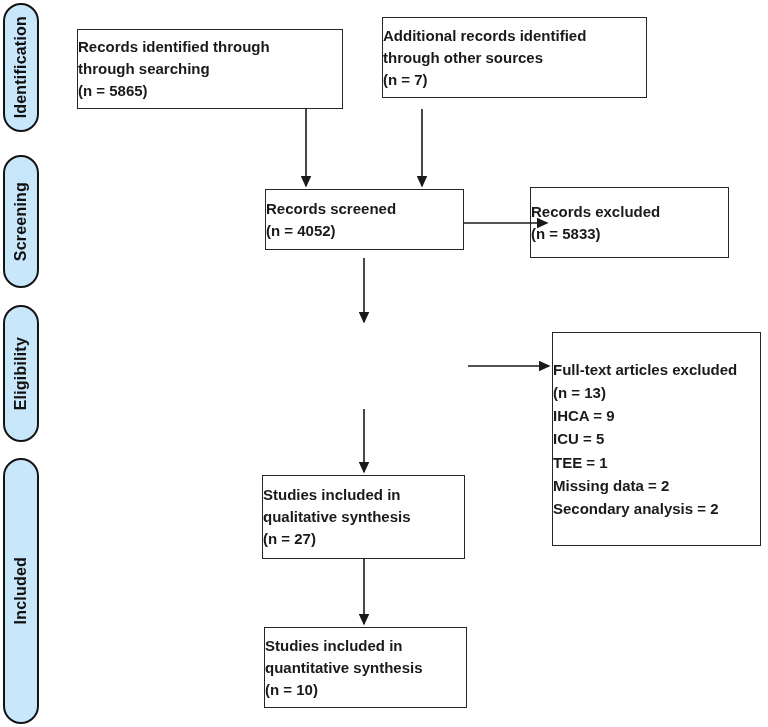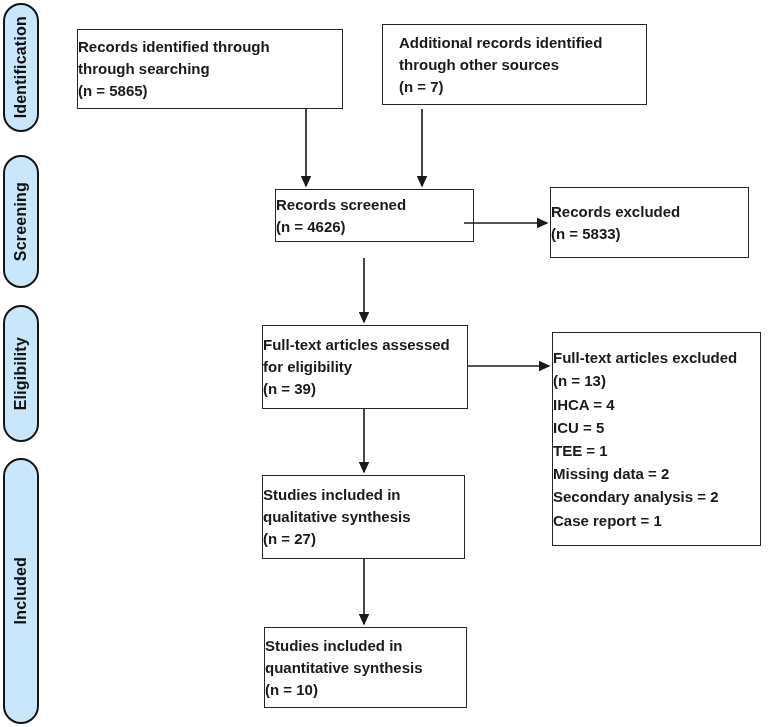--- a/index.html
+++ b/index.html
@@ -76,51 +76,45 @@
   <div class="pill" style="top:458px; height:266px;">
     <span>Included</span>
   </div>
 
   <div class="box" style="left:77px; top:29px; width:266px; height:80px;">
     <span class="line">Records identified through</span>
     <span class="line">through searching</span>
     <span class="line">(n = 5865)</span>
   </div>
 
-  <div class="box" style="left:382px; top:24px; width:265px; height:81px;padding-left:16px;">
+  <div class="box" style="left:382px; top:17px; width:265px; height:81px;">
     <span class="line">Additional records identified</span>
     <span class="line">through other sources</span>
     <span class="line">(n = 7)</span>
   </div>
 
-  <div class="box" style="left:275px; top:189px; width:199px; height:53px;">
+  <div class="box" style="left:265px; top:189px; width:199px; height:61px;">
     <span class="line">Records screened</span>
-    <span class="line">(n = 4626)</span>
+    <span class="line">(n = 4052)</span>
   </div>
 
-  <div class="box" style="left:550px; top:187px; width:199px; height:71px;">
+  <div class="box" style="left:530px; top:187px; width:199px; height:71px;">
     <span class="line">Records excluded</span>
     <span class="line">(n = 5833)</span>
   </div>
 
-  <div class="box" style="left:262px; top:325px; width:206px; height:84px;">
-    <span class="line">Full-text articles assessed</span>
-    <span class="line">for eligibility</span>
-    <span class="line">(n = 39)</span>
-  </div>
 
   <div class="box box--tall" style="left:552px; top:323px; width:209px; height:214px;">
     <span class="line">Full-text articles excluded</span>
     <span class="line">(n = 13)</span>
-    <span class="line">IHCA = 4</span>
+    <span class="line">IHCA = 9</span>
     <span class="line">ICU = 5</span>
     <span class="line">TEE = 1</span>
     <span class="line">Missing data = 2</span>
     <span class="line">Secondary analysis = 2</span>
-    <span class="line">Case report = 1</span>
   </div>
 
   <div class="box" style="left:262px; top:475px; width:203px; height:84px;">
     <span class="line">Studies included in</span>
     <span class="line">qualitative synthesis</span>
     <span class="line">(n = 27)</span>
   </div>
 
   <div class="box" style="left:264px; top:627px; width:203px; height:81px;">
     <span class="line">Studies included in</span>

